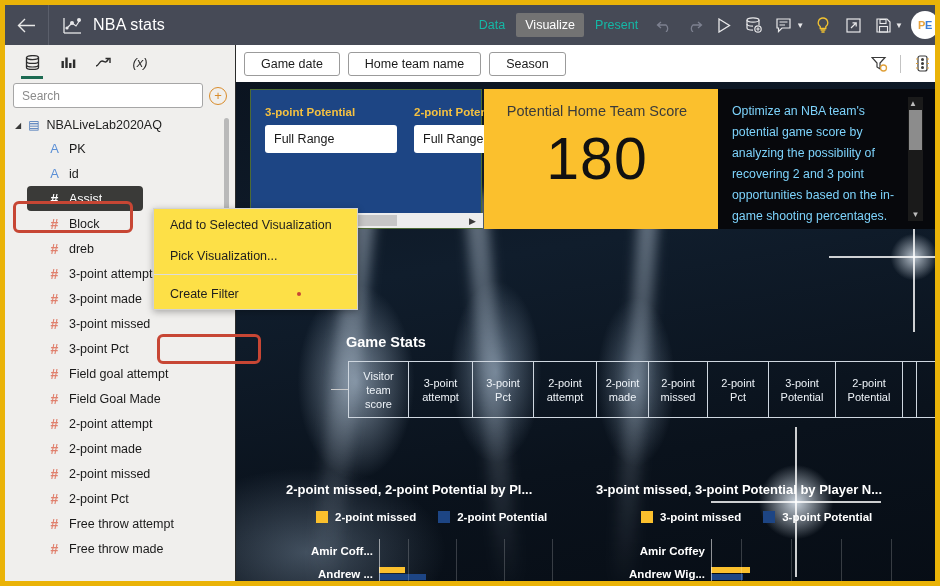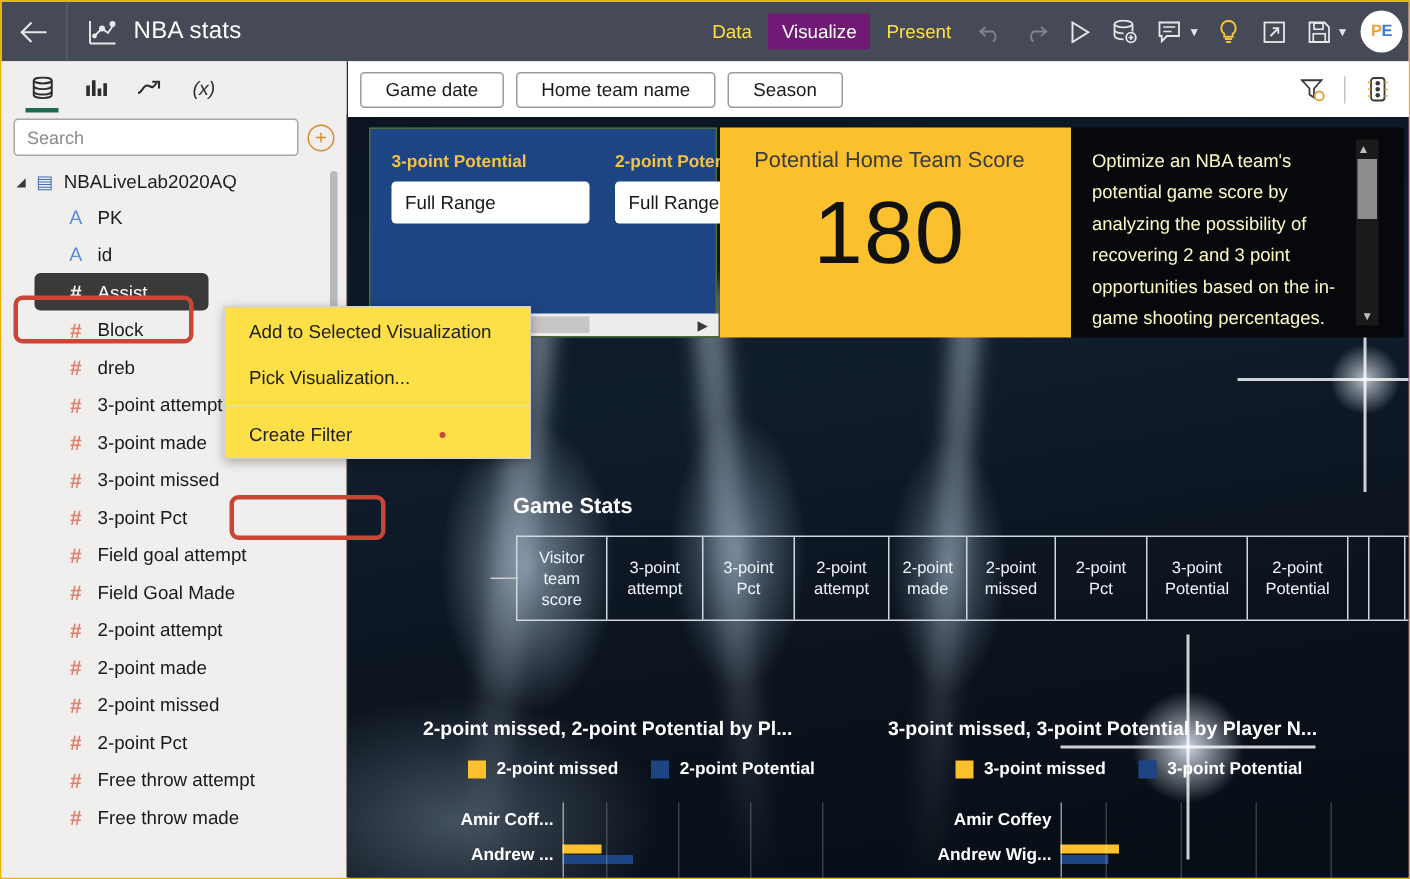--- a/index.html
+++ b/index.html
@@ -3,43 +3,43 @@
 <meta charset="utf-8">
 <style>
   * { box-sizing: border-box; margin: 0; padding: 0; }
   html, body {
     width: 940px; height: 586px;
     font-family: "Liberation Sans", sans-serif;
     overflow: hidden; background: #fff;
   }
   #app {
     position: relative; width: 940px; height: 586px;
-    border: 1px solid #eab308; overflow: hidden; padding-left: 47px;
+    border: 5px solid #eab308; overflow: hidden; padding-left: 47px;
   }
 
   
   .topbar {
     position: absolute; left: 0; top: 0; width: 940px; height: 40px;
     background: #464a56; display: flex; align-items: center;
   }
   .back-btn {
     width: 44px; height: 40px; display: flex; align-items: center; justify-content: center;
     color: #e8e8e8; font-size: 17px; cursor: pointer;
     border-right: 1px solid #5b5f6b;
   }
   .app-icon { margin-left: 14px; display: flex; align-items: center; }
   .app-title {
     color: #ffffff; font-size: 16px; margin-left: 11px; letter-spacing: .2px;
   }
   .top-menu { margin-left: auto; display: flex; align-items: center; height: 40px; }
   .top-menu-item {
-    color: #fde047; font-size: 12.5px; padding: 5px 9px; margin-right: 2px;
+    color: #14b8a6; font-size: 12.5px; padding: 5px 9px; margin-right: 2px;
     cursor: pointer; border-radius: 2px;
   }
-  .top-menu-item.active { background: #701a75; color:#fff; }
+  .top-menu-item.active { background: #737373; color:#fff; }
   .top-icons { display: flex; align-items: center; height: 40px; margin-right: 4px;}
   .ticon {
     width: 30px; height: 40px; display: flex; align-items: center; justify-content: center;
     color: #e8e8ea; cursor: pointer; font-size: 13px;
   }
   .ticon.disabled { color: #7d8190; }
   .caret { font-size: 8px; margin-left: -3px; margin-right: 4px; color:#e8e8ea; cursor:pointer;}
   .avatar {
     width: 28px; height: 28px; border-radius: 50%; background: #ffffff;
     display:flex; align-items:center; justify-content:center;
@@ -180,21 +180,21 @@
     background: #fbc02d; display:flex; flex-direction:column; align-items:center;
   }
   .kpi-title { font-size: 14.5px; color: #3b3b3b; margin-top: 14px; }
   .kpi-value { font-size: 59px; color: #111; margin-top: 6px; font-weight: 400; letter-spacing:1px;}
 
   .card-desc {
     position:absolute; left: 482px; top: 7px; width: 222px; height: 140px;
     background: #07080c; display:flex;
   }
   .desc-text {
-    color: #fef9c3; font-size: 12.3px; line-height: 21px; padding: 12px 6px 8px 14px;
+    color: #7dd3fc; font-size: 12.3px; line-height: 21px; padding: 12px 6px 8px 14px;
     width: 190px;
   }
   .desc-sb {
     width: 15px; margin: 8px 4px 8px 0; background:#1a1a1a;
     display:flex; flex-direction:column; align-items:center; justify-content:space-between;
     padding: 2px 0;
   }
   .desc-sb .arrow { color:#bdbdbd; font-size: 8px; }
   .desc-sb .thumb { width: 13px; height: 40px; background:#8c8c8c; margin-top:2px; }
   .accent-bar {

